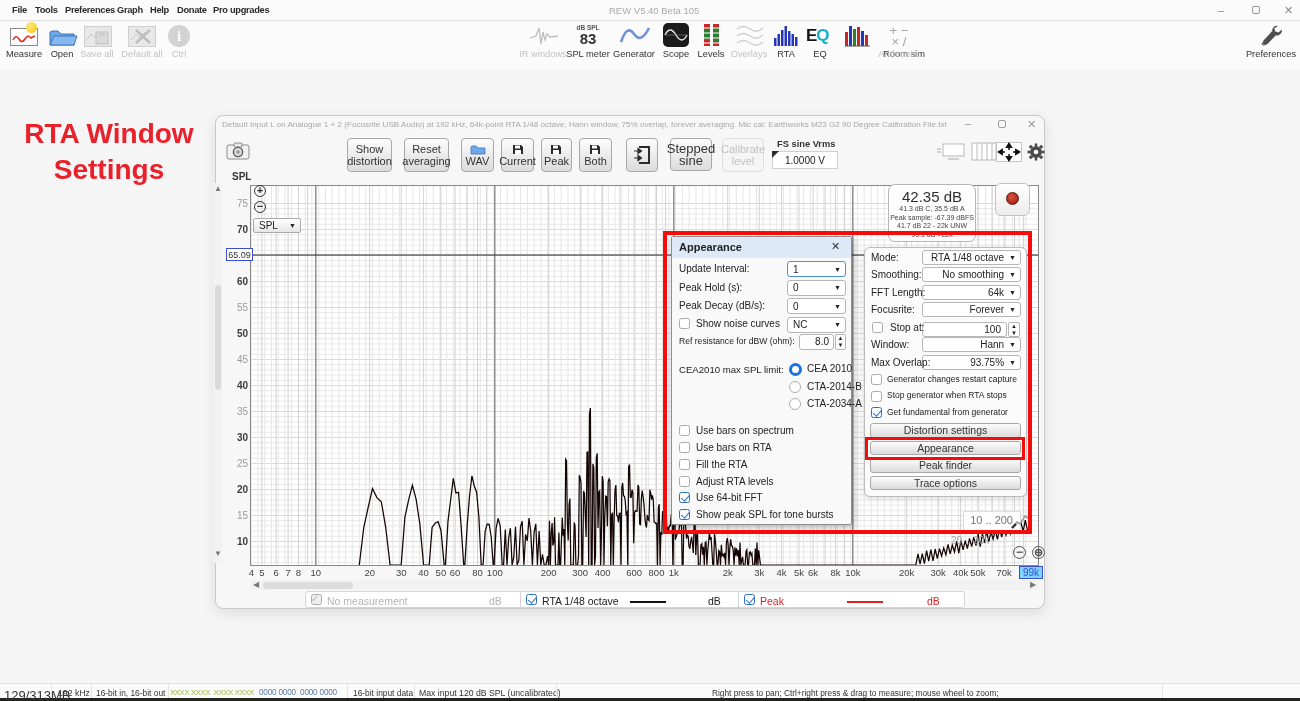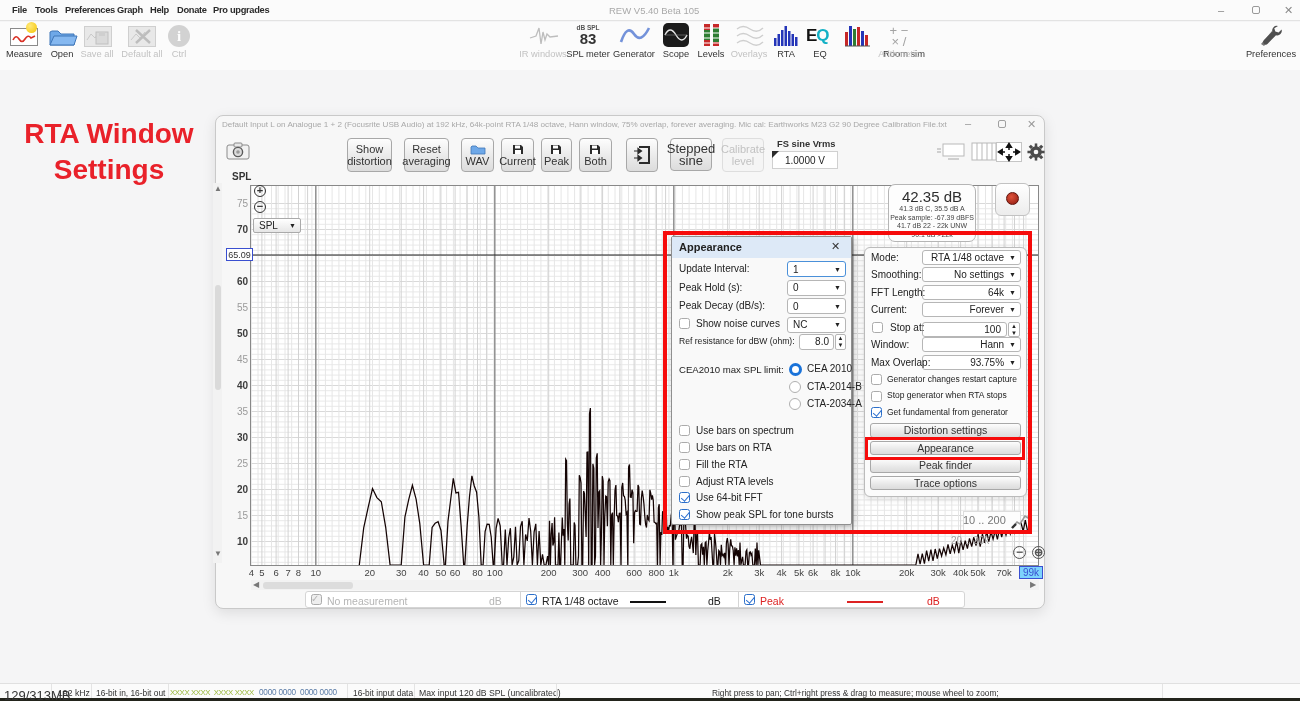--- a/index.html
+++ b/index.html
@@ -538,29 +538,29 @@
 <div class="abs" style="left:1006px;top:192px;width:13px;height:13px;border-radius:50%;background:radial-gradient(circle at 40% 35%,#e0523a,#8c1a10);border:1px solid #5f120b"></div>
 
 <div class="abs" style="left:864px;top:247px;width:163px;height:250px;background:#fbfbfb;border:1px solid #bbb;border-radius:6px;box-shadow:0 2px 6px rgba(0,0,0,.12)"></div>
 <div class="lab" style="left:871px;top:251.5px">Mode:</div>
 <div class="combo" style="left:922px;top:249.5px;width:99px;height:15px">
     <span class="v">RTA 1/48 octave</span>
     <span class="carr">▼</span>
   </div>
 <div class="lab" style="left:871px;top:269px">Smoothing:</div>
 <div class="combo" style="left:922px;top:267px;width:99px;height:15px">
-    <span class="v">No settings</span>
+    <span class="v">No smoothing</span>
     <span class="carr">▼</span>
   </div>
 <div class="lab" style="left:871px;top:286.5px">FFT Length:</div>
 <div class="combo" style="left:922px;top:284.5px;width:99px;height:15px">
     <span class="v">64k</span>
     <span class="carr">▼</span>
   </div>
-<div class="lab" style="left:871px;top:304px">Current:</div>
+<div class="lab" style="left:871px;top:304px">Focusrite:</div>
 <div class="combo" style="left:922px;top:302px;width:99px;height:15px">
     <span class="v">Forever</span>
     <span class="carr">▼</span>
   </div>
 <div class="cb" style="left:872px;top:322px"></div>
 <div class="lab" style="left:890px;top:321.5px">Stop at:</div>
 <div class="lab" style="left:871px;top:323.5px"></div>
 <div class="combo" style="left:922px;top:321.5px;width:85px;height:15px">
     <span class="v" style="margin-right:5px">100</span>
   </div>
@@ -580,21 +580,21 @@
 <div class="cb" style="left:871px;top:390.5px"></div>
 <div class="lab" style="left:887px;top:390.0px;font-size:8.5px">Stop generator when RTA stops</div>
 <div class="cb cbc" style="left:871px;top:407px"></div>
 <div class="lab" style="left:887px;top:406.5px;font-size:8.5px">Get fundamental from generator</div>
 <div class="btn" style="left:870px;top:423px;width:151px;height:14.5px;font-size:10.5px;border-radius:3px">Distortion settings</div>
 <div class="btn" style="left:870px;top:440.5px;width:151px;height:14.5px;font-size:10.5px;border-radius:3px">Appearance</div>
 <div class="btn" style="left:870px;top:458px;width:151px;height:14.5px;font-size:10.5px;border-radius:3px">Peak finder</div>
 <div class="btn" style="left:870px;top:475.5px;width:151px;height:14.5px;font-size:10.5px;border-radius:3px">Trace options</div>
 
 <div class="abs" style="left:963px;top:511px;width:58px;height:20px;background:#fdfdfd;border:1px solid #ddd"></div>
-<div class="abs" style="left:963px;top:514px;width:50px;text-align:left;font-size:11px;color:#777">10 .. 200</div>
+<div class="abs" style="left:963px;top:514px;width:50px;text-align:right;font-size:11px;color:#777">10 .. 200</div>
 <svg class="abs" style="left:1010px;top:508px" width="22" height="24">
     <path d="M2 20 L7 14 L10 16 L15 8 L18 10 L20 3" stroke="#999" stroke-width="1.6" fill="none"></path>
     <path d="M2 20 L6 16" stroke="#333" stroke-width="2.4"></path>
   </svg>
 <div class="abs" style="left:951px;top:535px;font-size:10px;color:#a5a5a5">20 .. 20k</div>
 <div class="abs" style="left:1013px;top:546px;width:13px;height:13px;border:1.6px solid #555;border-radius:50%;color:#555;font-size:12px;line-height:10px;text-align:center;font-weight:bold">−</div>
 <div class="abs" style="left:1032px;top:546px;width:13px;height:13px;border:1.6px solid #555;border-radius:50%;color:#555;font-size:11px;line-height:11px;text-align:center;font-weight:bold">⊕</div>
 <div class="abs" style="left:1019px;top:566px;width:24px;height:13px;background:#7dd3fc;border:1px solid #3a4fd0;font-size:10px;color:#3a4fd0;text-align:center;line-height:12px;z-index:6">99k</div>
 <div class="abs" style="left:305px;top:591px;width:660px;height:17px;background:#fff;border:1px solid #d5d5d5;border-radius:3px"></div>
 <div class="abs" style="left:520px;top:591px;width:1px;height:17px;background:#d5d5d5"></div>

